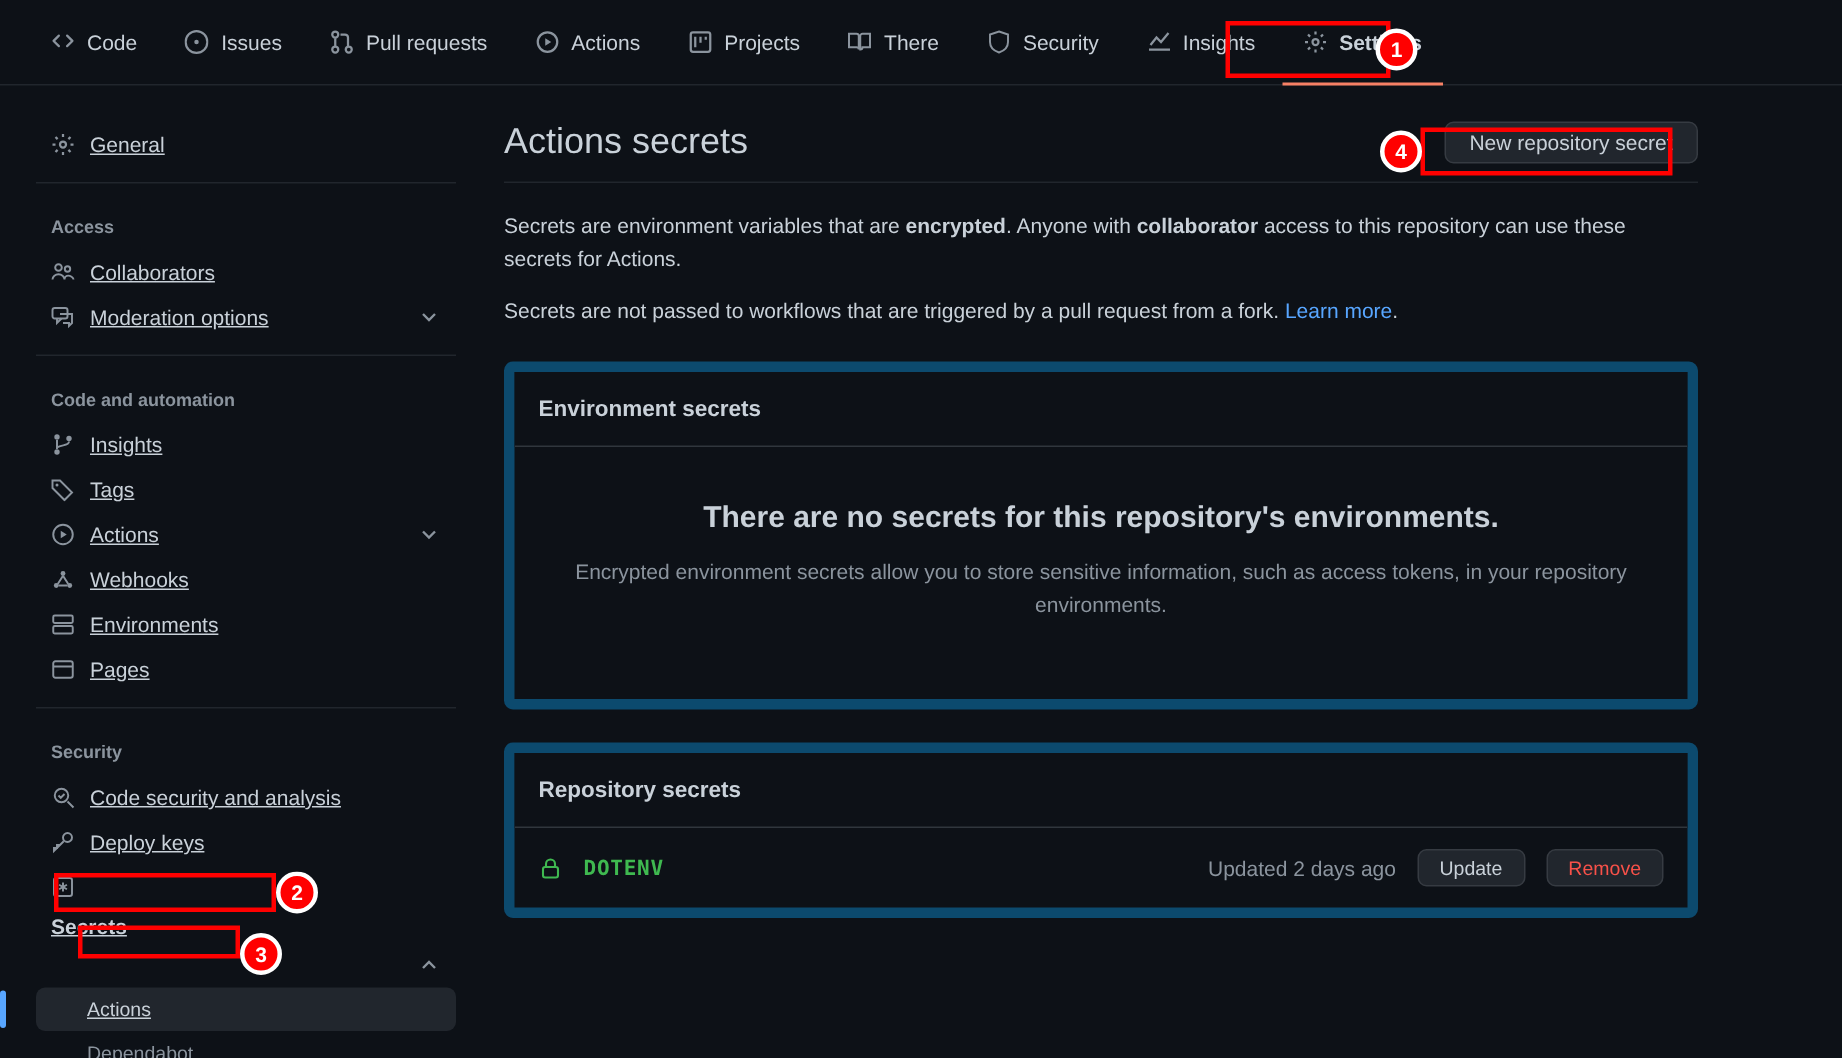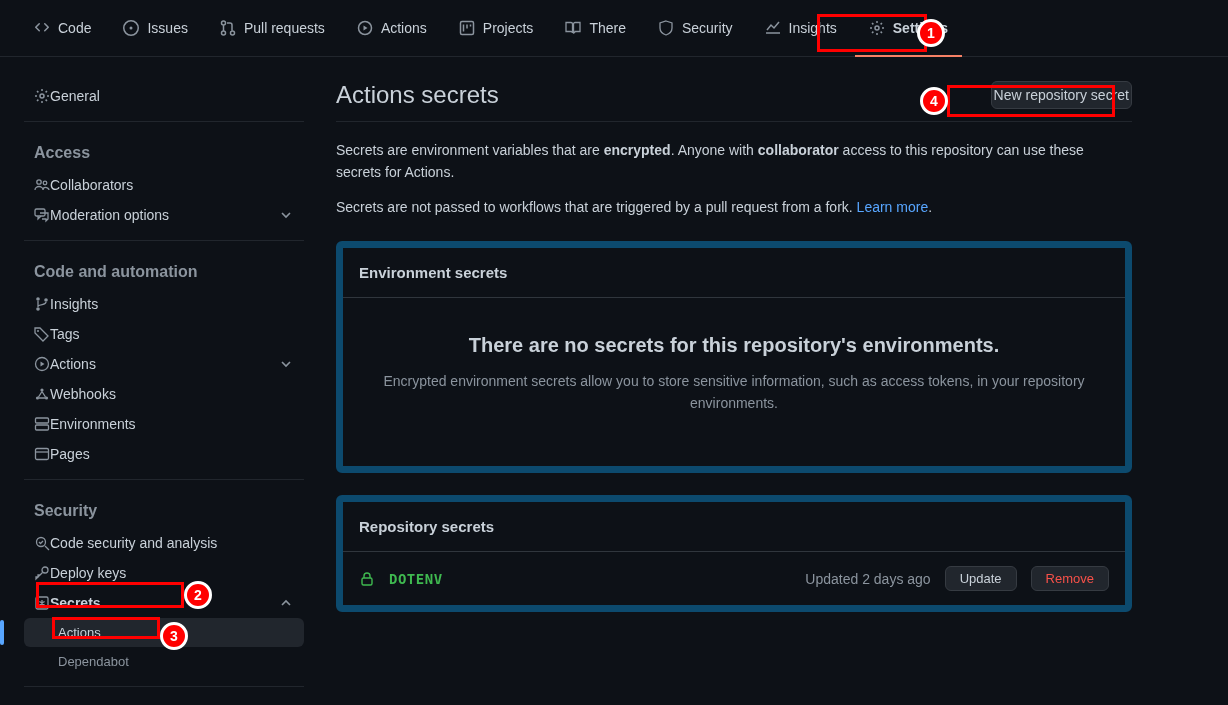--- a/index.html
+++ b/index.html
@@ -50,35 +50,37 @@
     }
     .sidebar {
       width: 320px;
       padding: 24px 16px 24px 24px;
       height: 648px;
       overflow-y: auto;
     }
     .sidebar::-webkit-scrollbar{width:0}
     .side-item {
       display: flex;
+      gap: 10px;
       padding: 7px 10px;
       border-radius: 6px;
       cursor: pointer;
       color: #c9d1d9;
       position: relative;
-    }
-    .side-item.bold { font-weight: 600; }
+      text-decoration: underline;
+    }
+    .side-item.bold { font-weight: 600; flex-direction: column; }
     .side-item.sub { padding-left: 34px; font-size: 13px; color:#8b949e; }
     .side-item.sub.active { background: #21262d; color:#c9d1d9; }
     .side-item.sub.active::before{
       content:""; position:absolute; left:-24px; top:2px; bottom:2px; width:4px; background:#58a6ff; border-radius:2px;
     }
     .side-item .chev { margin-left: auto; color:#8b949e; }
     .side-group-label {
-      font-size: 16px;
+      font-size: 12px;
       font-weight: 600;
       color: #8b949e;
       padding: 16px 10px 8px;
     }
     .side-divider {
       border-top: 1px solid #21262d;
       margin: 10px 0 6px;
     }
 
     .main {
@@ -91,21 +93,21 @@
       justify-content: space-between;
       border-bottom: 1px solid #21262d;
       padding-bottom: 12px;
       margin-bottom: 18px;
     }
     h1 { font-size: 24px; font-weight: 400; color:#c9d1d9; }
     .btn {
       background: #21262d;
       border: 1px solid #363b42;
       border-radius: 6px;
-      padding: 5px 2px;
+      padding: 5px 16px;
       color: #c9d1d9;
       font-size: 14px;
       cursor: pointer;
     }
     .btn.small{ padding:4px 14px; font-size:13px; }
     .btn.danger{ color:#f85149; }
     p { color:#c9d1d9; line-height:1.55; margin-bottom:14px; }
 
     .card {
       border: 7px solid #0c4a6e;

